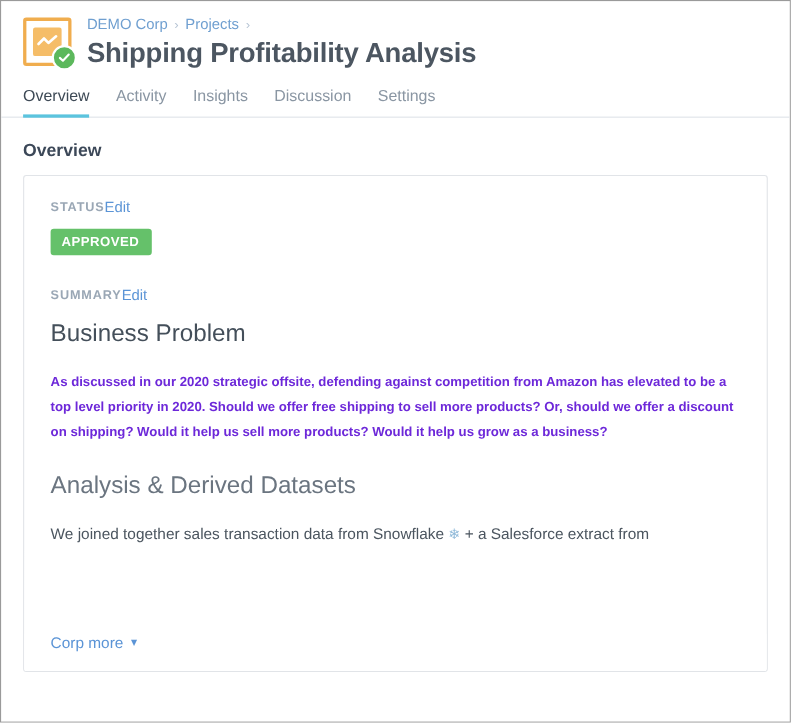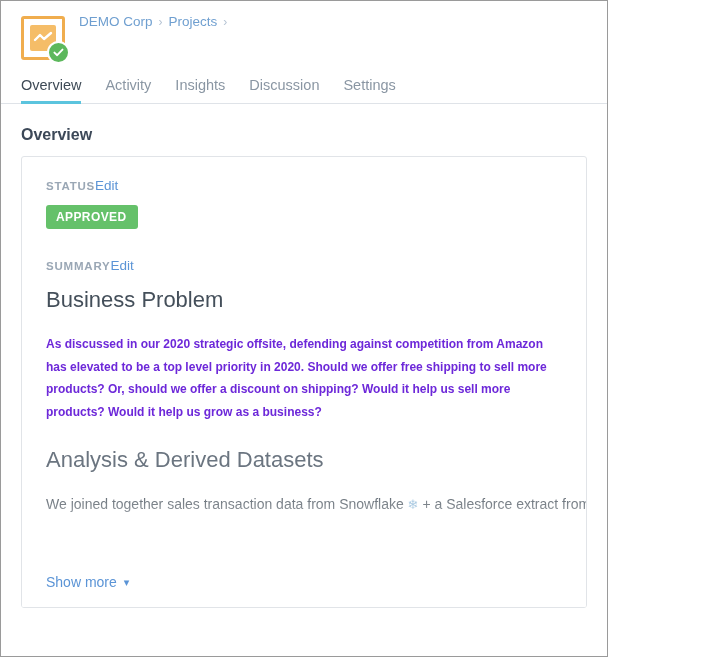--- a/index.html
+++ b/index.html
@@ -8,21 +8,21 @@
   }
   body {
     width: 719px;
     height: 657px;
     background: #ffffff;
     font-family: "Liberation Sans", sans-serif;
     overflow: hidden;
   }
   #app {
     position: relative;
-    width: 608px;
+    width: 719px;
     height: 657px;
     box-sizing: border-box;
     border: 1px solid #9a9a9a;
     background: #ffffff;
     overflow: hidden;
   }
 
   
   .page-header {
     padding: 12px 20px 0 20px;
@@ -290,20 +290,21 @@
         <svg width="11" height="9" viewBox="0 0 11 9">
           <polyline points="1.4,4.6 4.2,7.2 9.5,1.6" fill="none" stroke="#ffffff" stroke-width="1.9" stroke-linecap="round" stroke-linejoin="round"></polyline>
         </svg>
       </div>
     </div>
 
     <div class="header-text">
       <div class="breadcrumb">
         <a href="#">DEMO Corp</a><span class="crumb-sep">›</span><a href="#">Projects</a><span class="crumb-sep">›</span>
       </div>
+      <div class="page-title">Shipping Profitability Analysis</div>
     </div>
 
   </div>
 
   <div class="tabbar">
     <div class="tab active">Overview</div>
     <div class="tab">Activity</div>
     <div class="tab">Insights</div>
     <div class="tab">Discussion</div>
     <div class="tab">Settings</div>
@@ -336,21 +337,21 @@
           <p class="summary-p">As discussed in our 2020 strategic offsite, defending against competition from Amazon has elevated to be a top level priority in 2020. Should we offer free shipping to sell more products? Or, should we offer a discount on shipping? Would it help us sell more products? Would it help us grow as a business?</p>
           <h2 class="summary-h2">Analysis &amp; Derived Datasets</h2>
           <p class="summary-p2"><span>We joined together sales transaction data from Snowflake </span><span class="snowflake-icon">❄</span><span> + a Salesforce extract from</span></p>
         </div>
       </div>
 
       <div class="fade-mask"></div>
 
       <div class="show-more-bar">
         <a class="show-more" href="#">
-            <span>Show more</span>
+            <span>Corp more</span>
             <span class="chev">▾</span>
           </a>
       </div>
 
     </div>
   </div>
 
 </div>
 
 </body></html>

